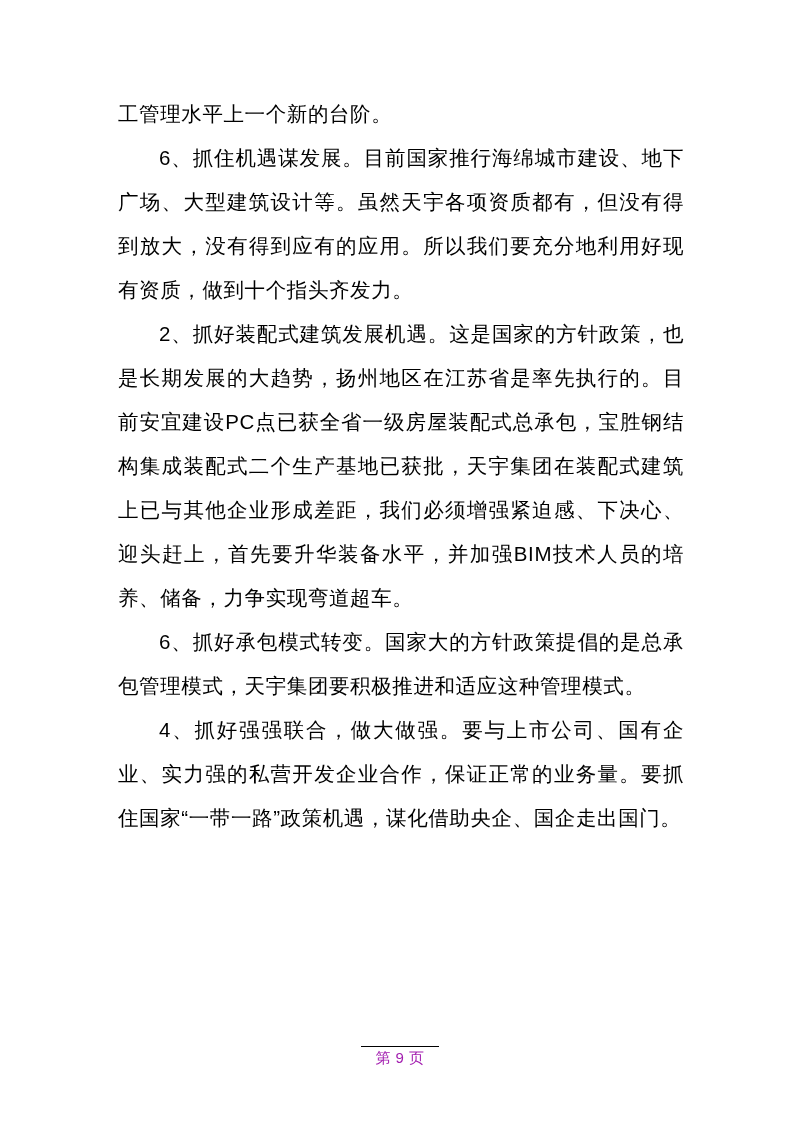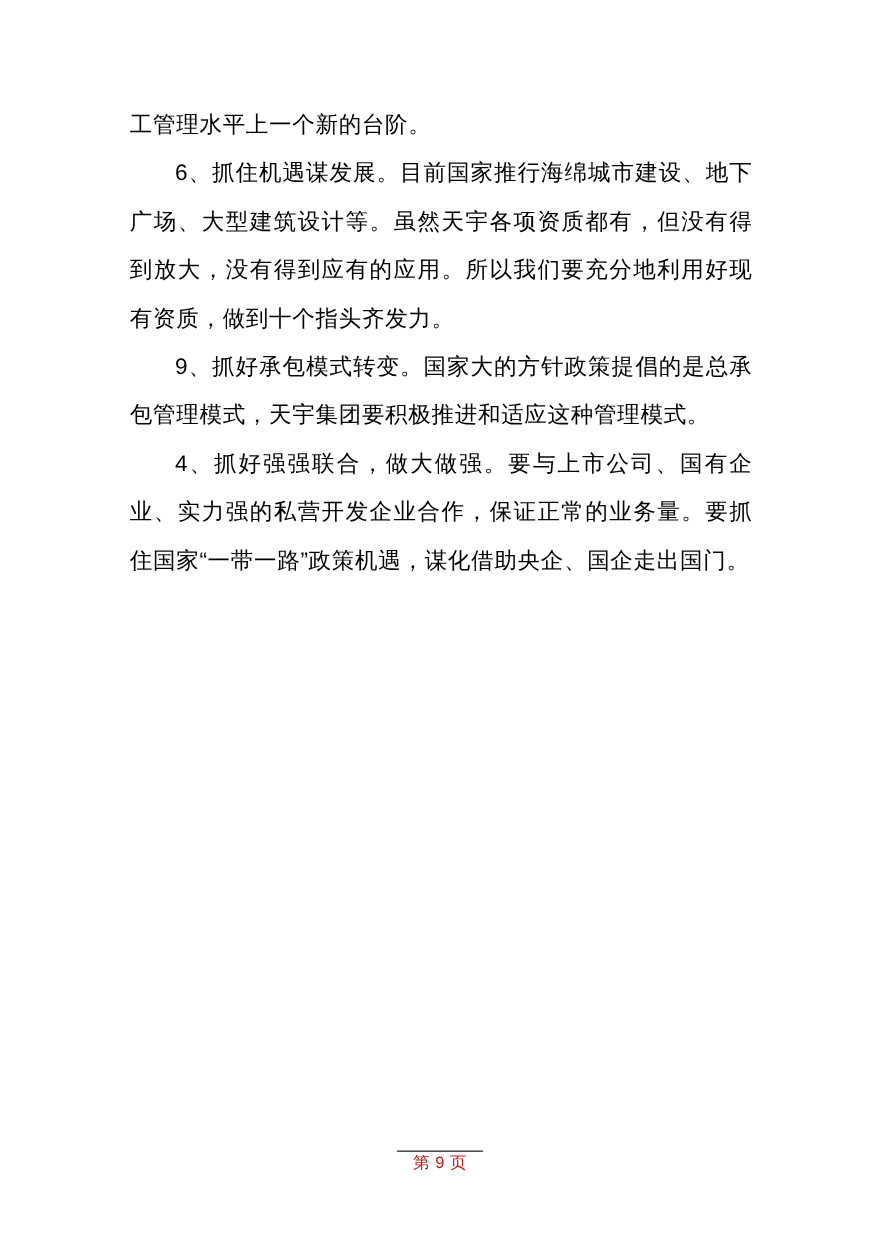--- a/index.html
+++ b/index.html
@@ -43,36 +43,37 @@
     position: absolute;
     left: 0;
     right: 0;
     top: 1046px;
     text-align: center;
   }
   .footer-inner {
     display: inline-block;
     font-size: 15px;
     letter-spacing: 0.5px;
-    color: #b91c1c;
+    color: #a21caf;
     border-top: 1px solid #000;
     border-bottom: 1px solid #000;
     padding: 2px 14px 3px 14px;
     line-height: 18px;
   }
 </style>
 </head>
 <body>
 
 <div class="page">
 
   <div class="content">
     <p class="para">工管理水平上一个新的台阶。</p>
     <p class="para indent">6、抓住机遇谋发展。目前国家推行海绵城市建设、地下广场、大型建筑设计等。虽然天宇各项资质都有，但没有得到放大，没有得到应有的应用。所以我们要充分地利用好现有资质，做到十个指头齐发力。</p>
-    <p class="para indent">9、抓好承包模式转变。国家大的方针政策提倡的是总承包管理模式，天宇集团要积极推进和适应这种管理模式。</p>
+    <p class="para indent">2、抓好装配式建筑发展机遇。这是国家的方针政策，也是长期发展的大趋势，扬州地区在江苏省是率先执行的。目前安宜建设PC点已获全省一级房屋装配式总承包，宝胜钢结构集成装配式二个生产基地已获批，天宇集团在装配式建筑上已与其他企业形成差距，我们必须增强紧迫感、下决心、迎头赶上，首先要升华装备水平，并加强BIM技术人员的培养、储备，力争实现弯道超车。</p>
+    <p class="para indent">6、抓好承包模式转变。国家大的方针政策提倡的是总承包管理模式，天宇集团要积极推进和适应这种管理模式。</p>
     <p class="para indent">4、抓好强强联合，做大做强。要与上市公司、国有企业、实力强的私营开发企业合作，保证正常的业务量。要抓住国家“一带一路”政策机遇，谋化借助央企、国企走出国门。</p>
   </div>
 
   <div class="footer">
     <span class="footer-inner">第 9 页</span>
   </div>
 
 </div>
 
 </body></html>

